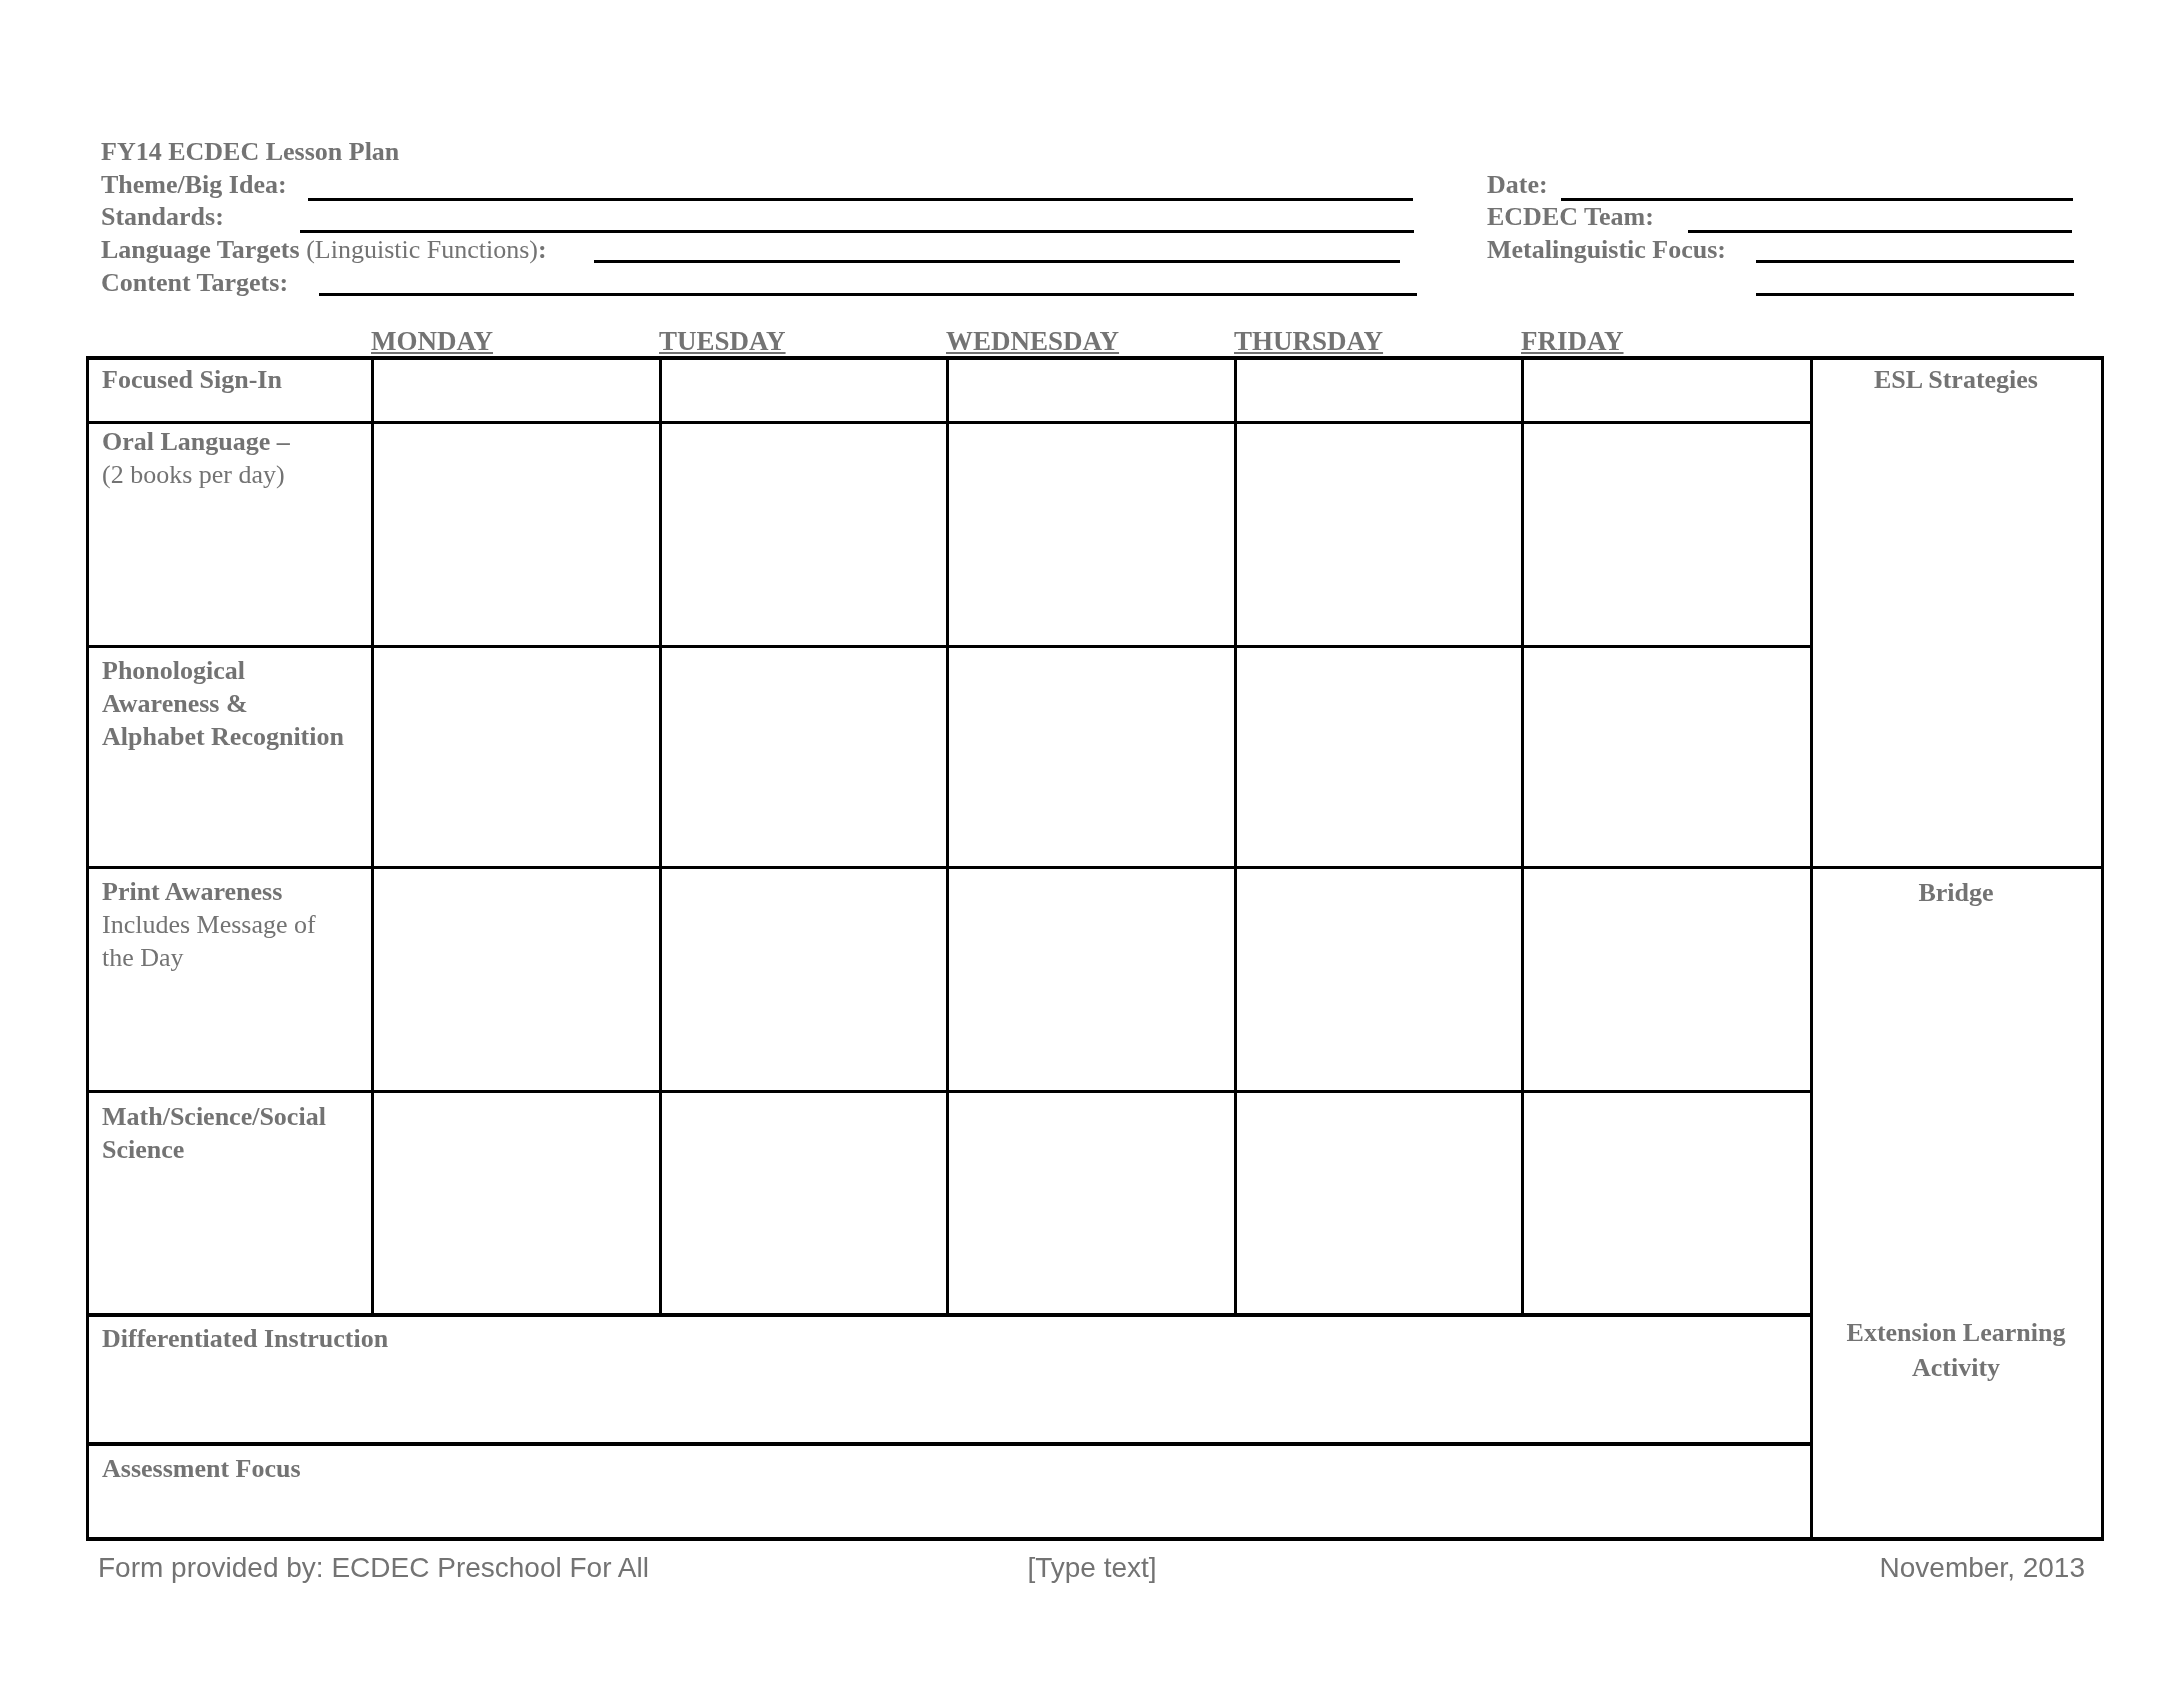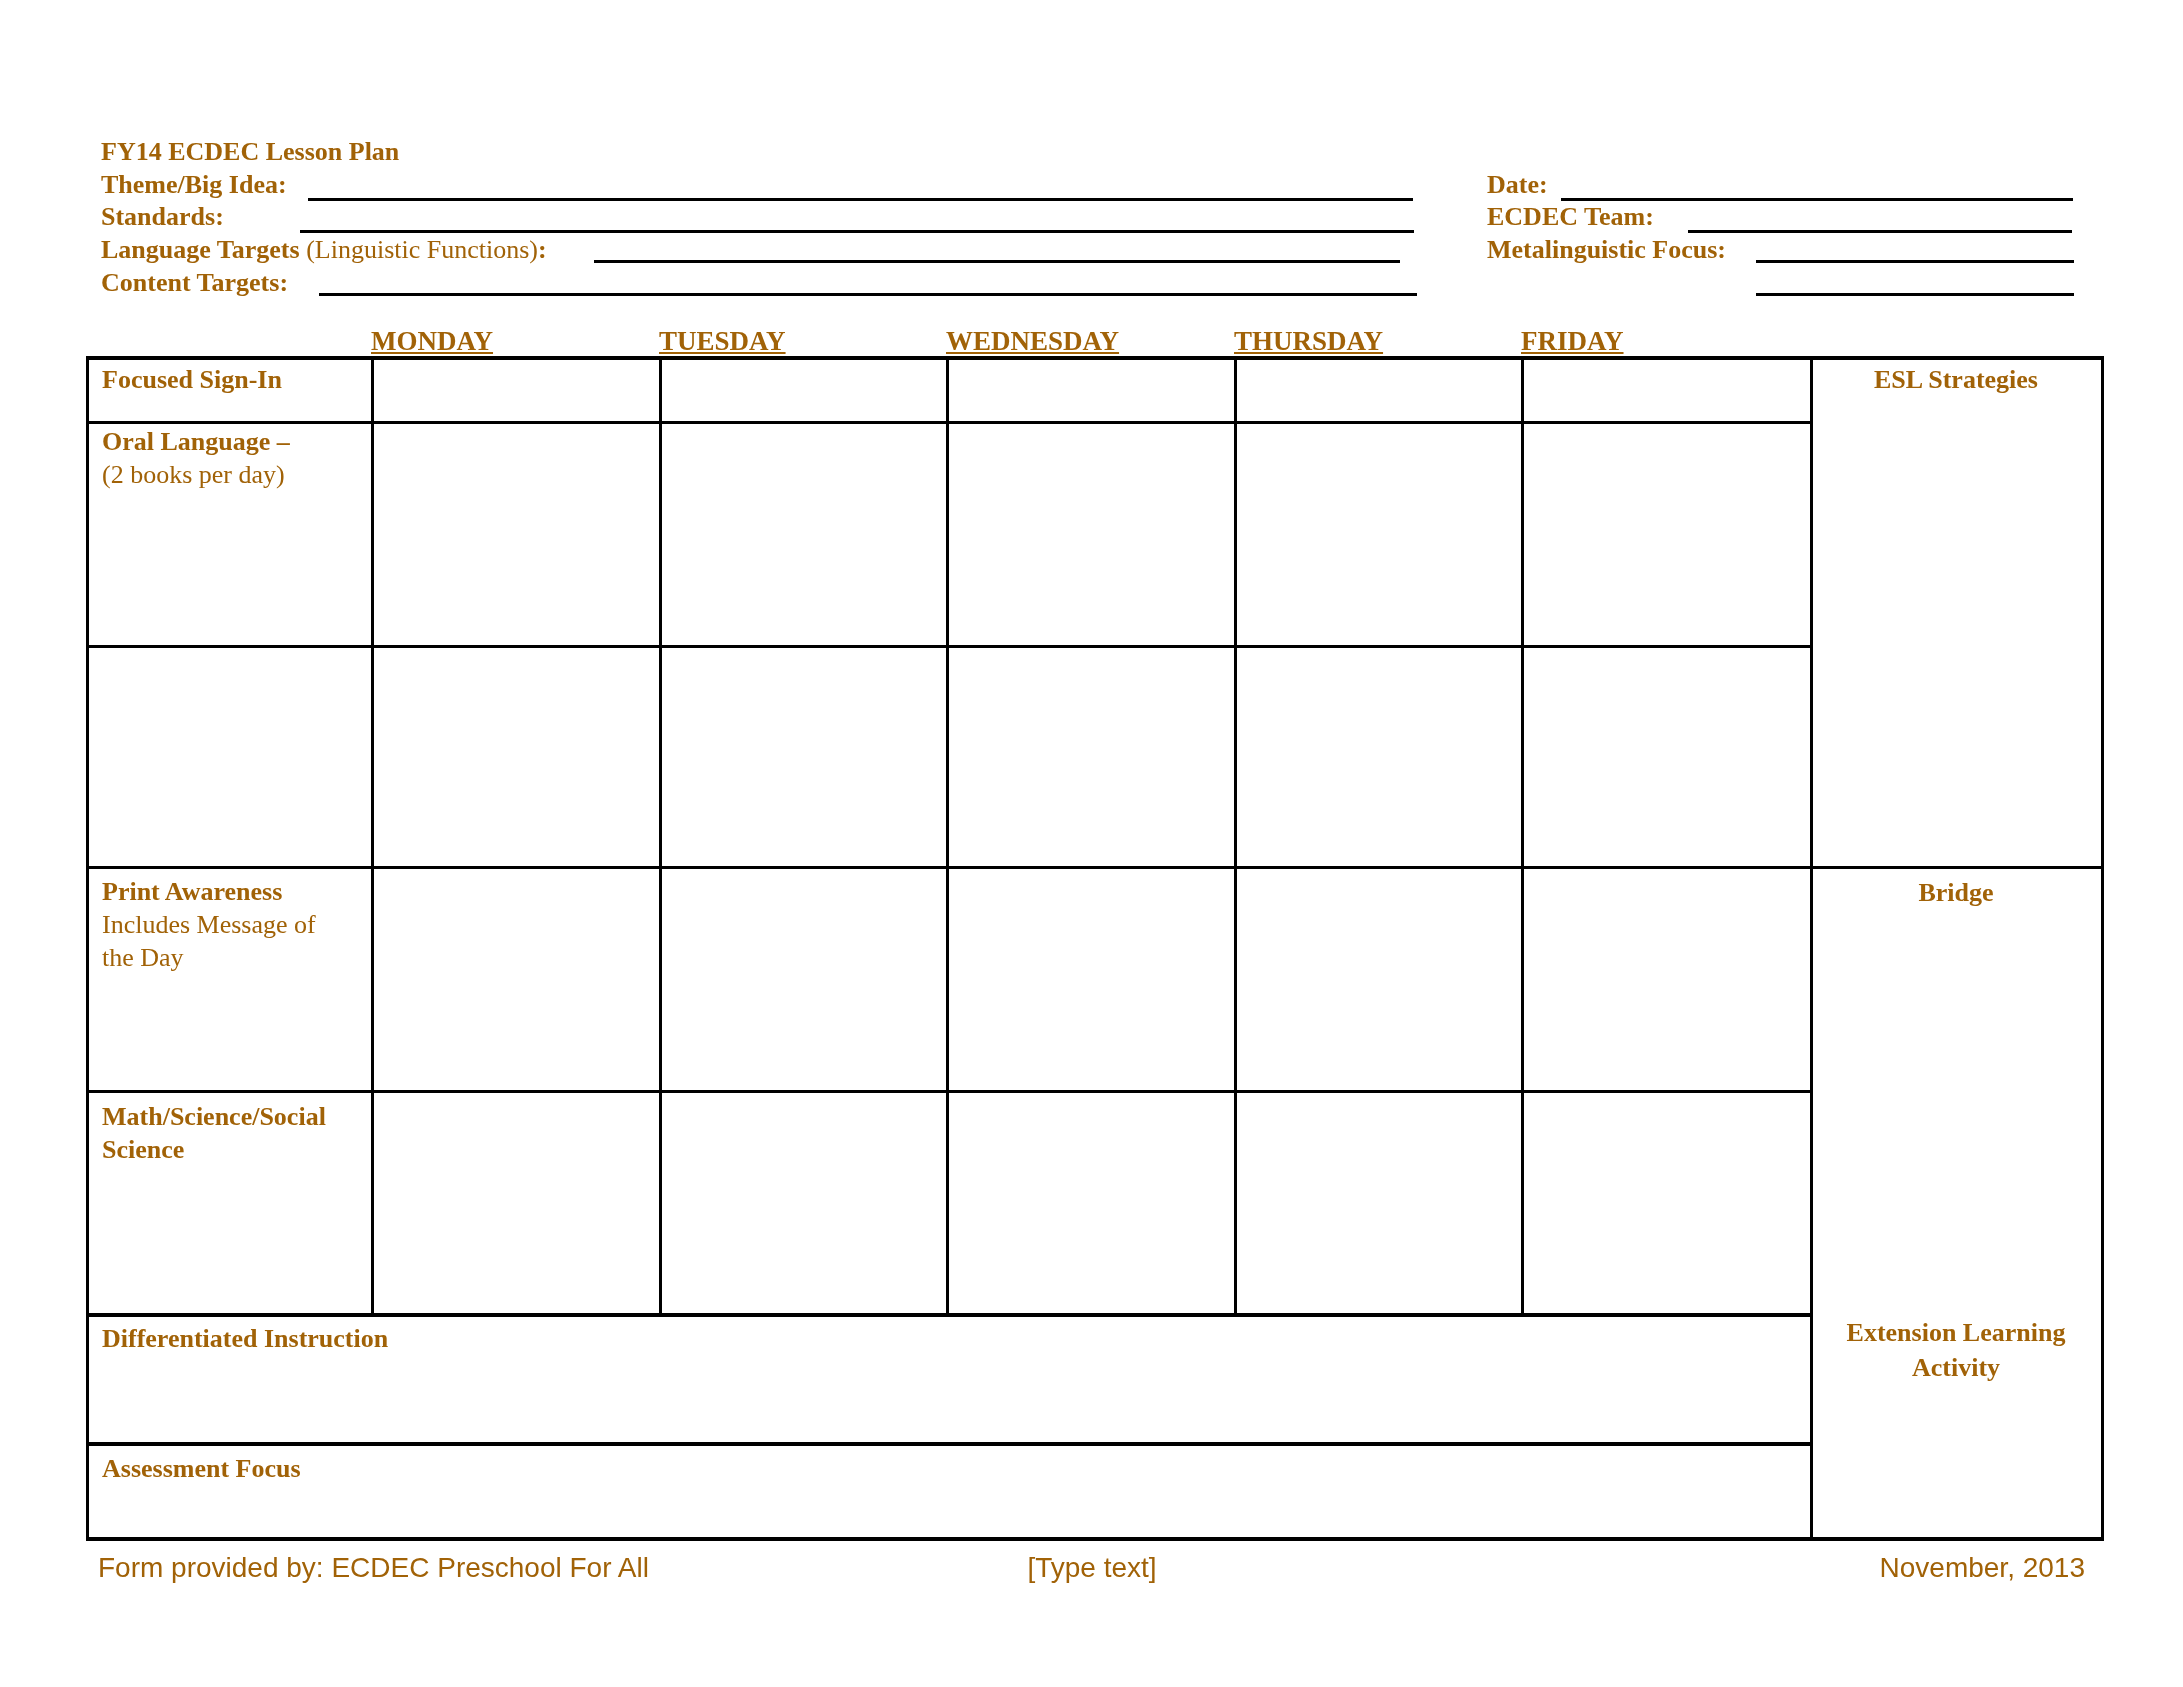--- a/index.html
+++ b/index.html
@@ -2,21 +2,21 @@
 <html style="font-size:14px"><head>
 <meta charset="utf-8">
 <style>
   html, body { margin: 0; padding: 0; background: #e8e8e8; }
   #page {
     position: relative;
     width: 2184px;
     height: 1687px;
     background: #ffffff;
     font-family: "Liberation Serif", "DejaVu Serif", serif;
-    color: #a16207;
+    color: #737373;
     overflow: hidden;
   }
   .hline, .vline, .uline { position: absolute; background: #000000; }
   .txt { position: absolute; white-space: nowrap; }
   .hdr-line { font-size: 26px; font-weight: bold; line-height: 33px; }
   .hdr-regular { font-weight: normal; }
   .day-hdr {
     position: absolute;
     top: 327px;
     font-size: 27px;
@@ -101,20 +101,25 @@
     <div class="vline" style="left:2101px; top:356px; width:2.6px; height:1184px;"></div>
   </div>
 
   <div class="txt cell-label bold" style="left:102px; top:363px; font-weight:bold;text-align:right;">Focused Sign-In</div>
 
   <div class="txt cell-label" style="left:102px; top:425px;">
     <div class="bold">Oral Language –</div>
     <div>(2 books per day)</div>
   </div>
 
+  <div class="txt cell-label" style="left:102px; top:654px; font-weight:bold;">
+    <div>Phonological</div>
+    <div>Awareness &amp;</div>
+    <div>Alphabet Recognition</div>
+  </div>
 
   <div class="txt cell-label" style="left:102px; top:875px;">
     <div class="bold">Print Awareness</div>
     <div>Includes Message of</div>
     <div>the Day</div>
   </div>
 
   <div class="txt cell-label" style="left:102px; top:1100px; font-weight:bold;">
     <div>Math/Science/Social</div>
     <div>Science</div>

